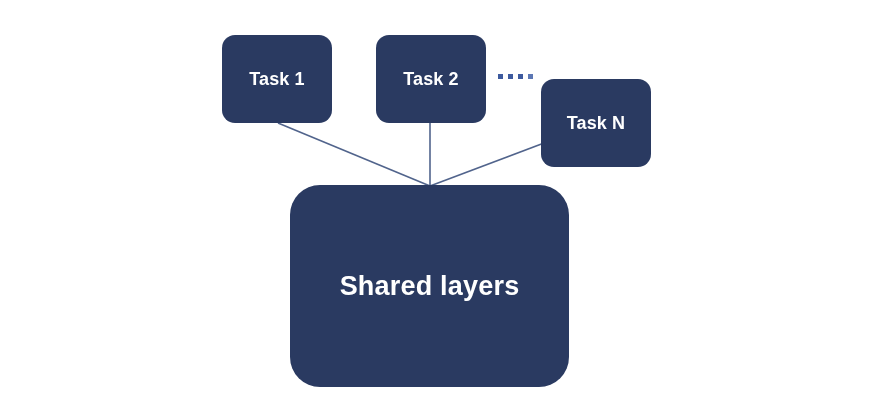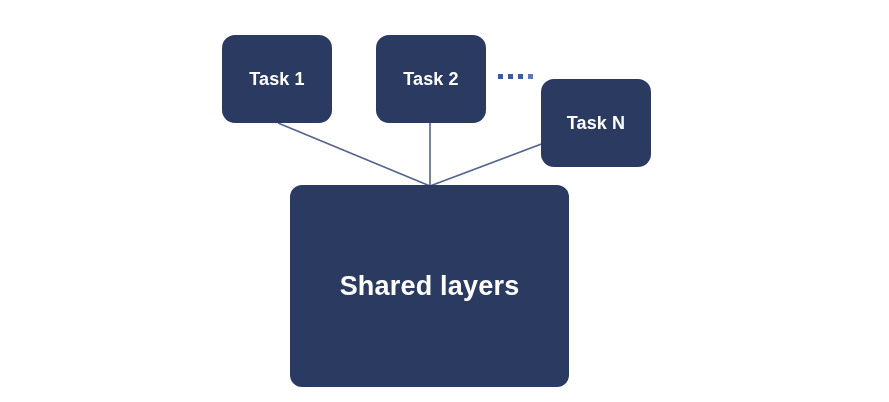--- a/index.html
+++ b/index.html
@@ -50,21 +50,21 @@
   }
   #task-1 { left: 222px; }
   #task-2 { left: 376px; align-items: center; }
   #task-n { left: 541px; margin-top: 44px; }
 
   #shared-layers {
     left: 290px;
     top: 185px;
     width: 279px;
     height: 202px;
-    border-radius: 12px;
+    border-radius: 30px;
   }
   .shared-label {
     font-size: 27px;
     font-weight: 700;
     color: #ffffff;
     line-height: 1;
     letter-spacing: 0.2px;
   }
 
   .ellipsis {

